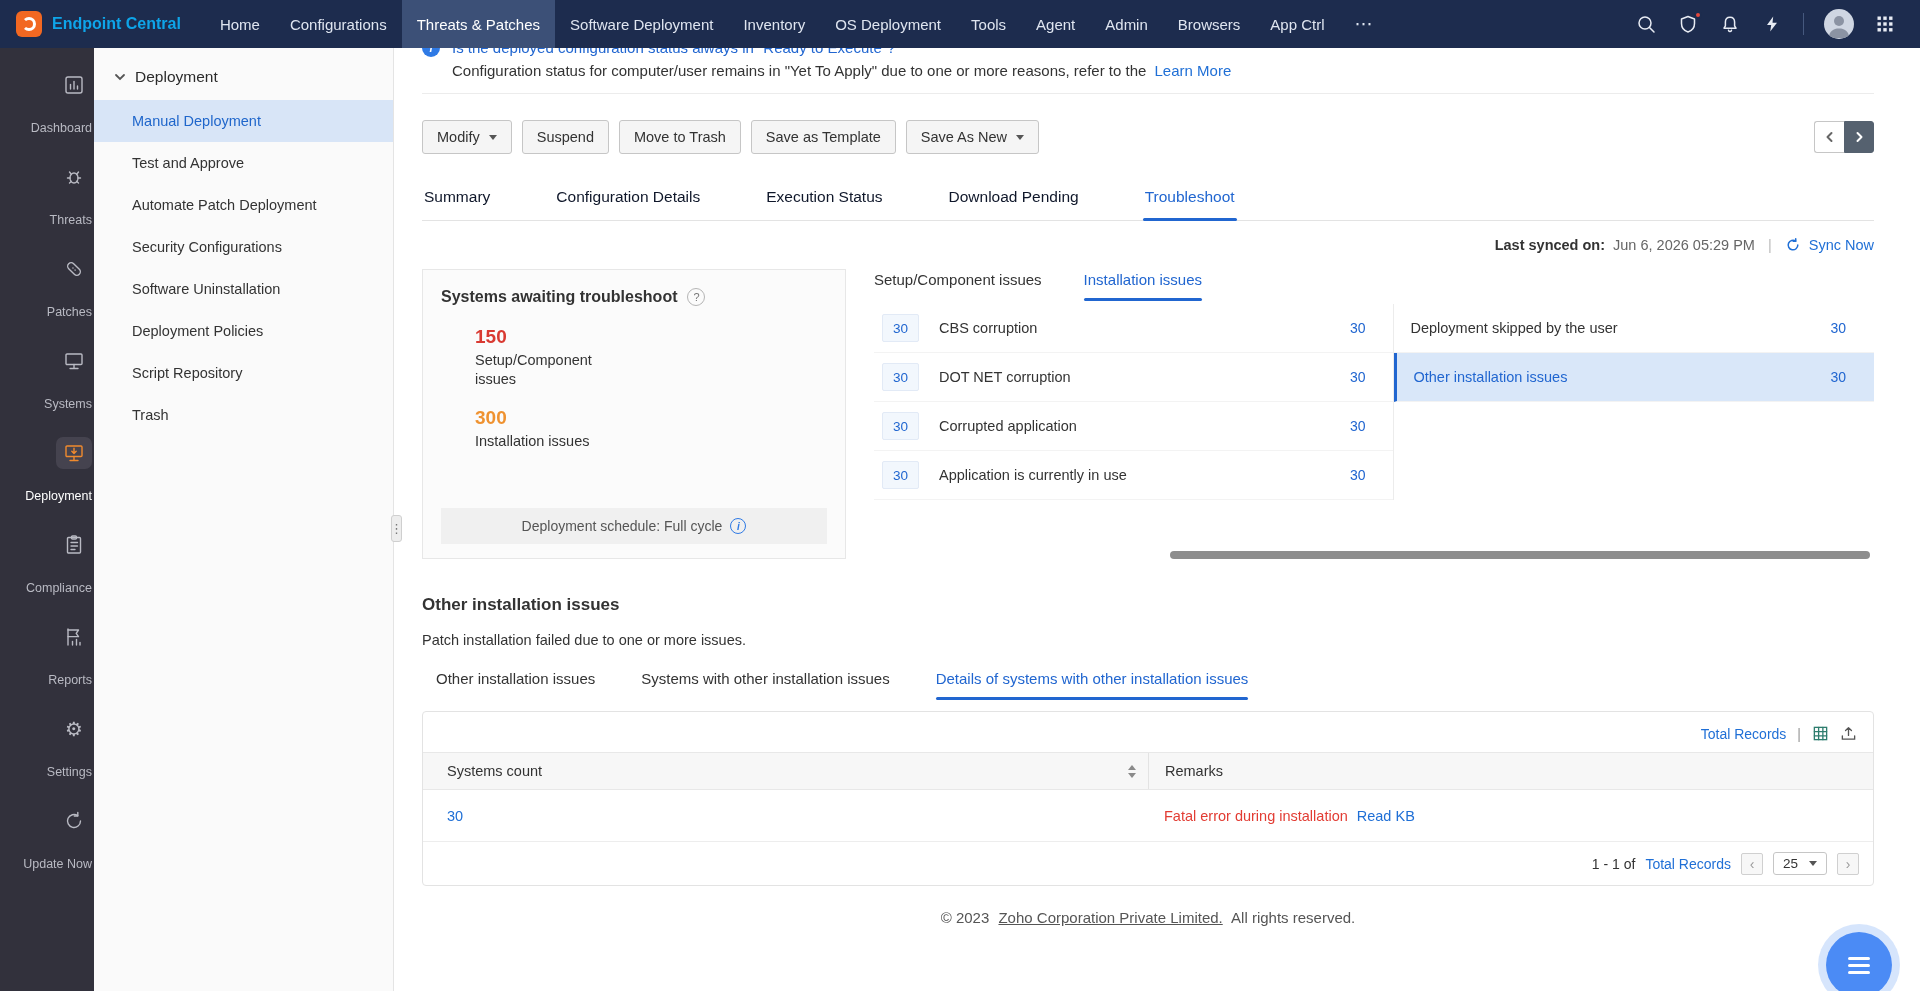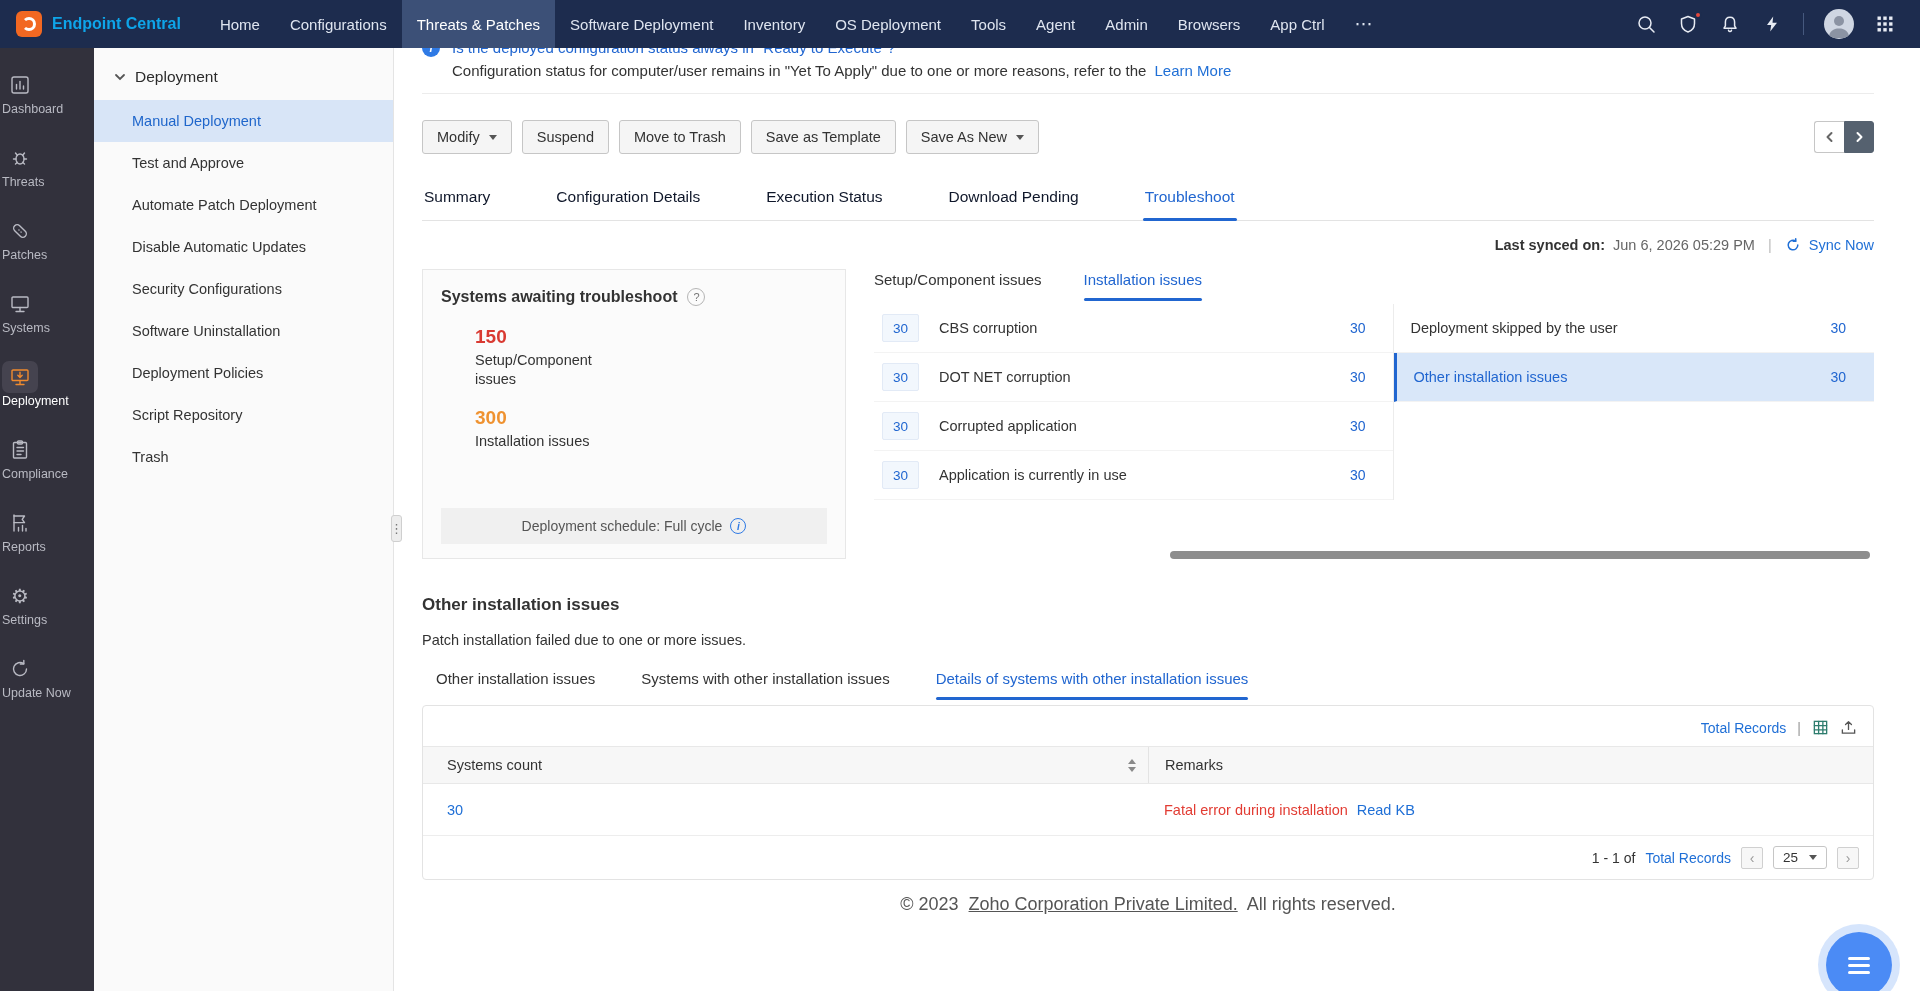--- a/index.html
+++ b/index.html
@@ -24,21 +24,21 @@
   .nico svg{width:20px;height:20px;stroke:#e8ecf4;fill:none;stroke-width:1.5;stroke-linecap:round;stroke-linejoin:round}
   .nico.apps svg{fill:#e8ecf4;stroke:none}
   .badge-dot{position:absolute;top:-2px;right:-3px;width:8px;height:8px;border-radius:50%;background:#e5483d;border:2px solid #1d2c4e}
   .nav-divider{width:1px;height:22px;background:#46597e}
   .avatar{width:30px;height:30px;border-radius:50%;background:#cfd6e2;overflow:hidden;cursor:pointer;flex:0 0 auto}
   .avatar svg{width:30px;height:30px}
 
   
   .railbar{position:fixed;top:48px;left:0;bottom:0;width:94px;background:#32313c;
     display:flex;flex-direction:column;padding-top:8px;z-index:40}
-  .rail-item{display:flex;flex-direction:column;align-items:flex-start;gap:1px;padding:13px 2px;cursor:pointer}
+  .rail-item{display:flex;flex-direction:column;align-items:flex-end;gap:20px;padding:13px 2px;cursor:pointer}
   .rail-ico{width:36px;height:32px;display:flex;align-items:center;justify-content:center;border-radius:7px}
   .rail-ico svg{width:22px;height:22px;stroke:#b9bac3;fill:none;stroke-width:1.4;stroke-linecap:round;stroke-linejoin:round}
   .rail-glyph{font-size:20px;line-height:22px;color:#b9bac3;font-family:"DejaVu Sans",sans-serif}
   .rail-label{font-size:12.5px;color:#b9bac3;text-align:center;line-height:14px}
   .rail-item.active .rail-ico{background:#45434f}
   .rail-item.active .rail-ico svg{stroke:#f08a2e}
   .rail-item.active .rail-label{color:#fff}
 
   
   .sidebar{position:fixed;top:48px;left:94px;bottom:0;width:300px;background:#fafafa;
@@ -129,21 +129,21 @@
   .irow.selected .ilabel,.irow.selected .icount{color:#2166d0}
   .hscroll{margin-top:auto;height:8px;position:relative}
   .hthumb{position:absolute;right:4px;top:0;width:70%;height:8px;background:#8d8d8d;border-radius:4px;cursor:pointer}
 
   .section-title{font-size:17px;font-weight:700;color:#333;margin-top:36px}
   .section-sub{font-size:14.5px;color:#333;margin-top:17px}
   .sub-tabs{display:flex;gap:46px;margin-top:22px;padding-left:14px}
   .stab{font-size:15px;color:#333;padding-bottom:12px;cursor:pointer;position:relative;white-space:nowrap}
   .stab.active{color:#2166d0}
 
-  .panel{border:1px solid #e3e3e3;border-radius:4px;margin-top:6px}
+  .panel{border:1px solid #e3e3e3;border-radius:4px;margin-top:12px}
   .panel-top{display:flex;justify-content:flex-end;align-items:center;gap:11px;padding:13px 16px 10px;font-size:14px}
   .tr-sep{color:#999}
   .ptico{cursor:pointer;display:flex}
   .ptico svg{width:17px;height:17px;fill:none;stroke-width:1.4;stroke-linecap:round}
   .thead{display:flex;align-items:stretch;background:#f7f7f7;border-top:1px solid #e8e8e8;border-bottom:1px solid #e8e8e8;
     height:38px;font-size:14.5px;color:#333}
   .th1{width:50%;display:flex;align-items:center;justify-content:space-between;padding:0 12px 0 24px}
   .th2{flex:1;display:flex;align-items:center;padding-left:16px;border-left:1px solid #e3e3e3}
   .sort{display:flex;flex-direction:column;gap:3px;cursor:pointer}
   .s-up{width:0;height:0;border-left:4px solid transparent;border-right:4px solid transparent;border-bottom:5px solid #8a8a8a}
@@ -151,21 +151,21 @@
   .trow{display:flex;align-items:center;min-height:52px;border-bottom:1px solid #ededed;font-size:14.5px}
   .td1{width:50%;padding-left:24px}
   .td2{flex:1;padding-left:16px;display:flex;gap:9px}
   .remark-red{color:#e23c33}
   .pagrow{display:flex;justify-content:flex-end;align-items:center;gap:10px;padding:10px 14px;font-size:14px;color:#333}
   .mini{width:22px;height:22px;border:1px solid #d0d0d0;background:#f7f7f7;color:#9a9a9a;font-size:14px;
     display:flex;align-items:center;justify-content:center;border-radius:2px;cursor:pointer;padding:0;font-family:inherit}
   .psel{display:flex;align-items:center;gap:11px;border:1px solid #c6c6c6;border-radius:3px;padding:3px 9px;
     font-size:13.5px;cursor:pointer;background:#fff}
 
-  .footer{text-align:center;margin-top:14px;font-size:18px;color:#555}
+  .footer{text-align:center;margin-top:23px;font-size:15px;color:#555}
   .footer-link{color:#555;text-decoration:underline;margin:0 5px;cursor:pointer}
 
   .fab{position:fixed;right:28px;bottom:-7px;width:66px;height:66px;border-radius:50%;background:#4b8bf5;
     box-shadow:0 0 0 8px rgba(180,208,250,.55);display:flex;align-items:center;justify-content:center;
     cursor:pointer;z-index:60}
   .fab-bars{display:flex;flex-direction:column;gap:4px}
   .fab-bars i{display:block;width:22px;height:3px;background:#fff;border-radius:2px}
 </style>
 </head>
 <body>
@@ -334,21 +334,20 @@
 <aside class="sidebar">
   <div class="sb-header">
     <svg viewBox="0 0 12 12">
         <polyline points="2,4 6,8 10,4"></polyline>
       </svg>
     <span>Deployment</span>
   </div>
   <div class="sb-item selected">Manual Deployment</div>
   <div class="sb-item">Test and Approve</div>
   <div class="sb-item">Automate Patch Deployment</div>
-  <div class="sb-item">Disable Automatic Updates</div>
   <div class="sb-item">Security Configurations</div>
   <div class="sb-item">Software Uninstallation</div>
   <div class="sb-item">Deployment Policies</div>
   <div class="sb-item">Script Repository</div>
   <div class="sb-item">Trash</div>
 </aside>
 
 <div class="grip">⋮</div>
 
 <main class="main">

